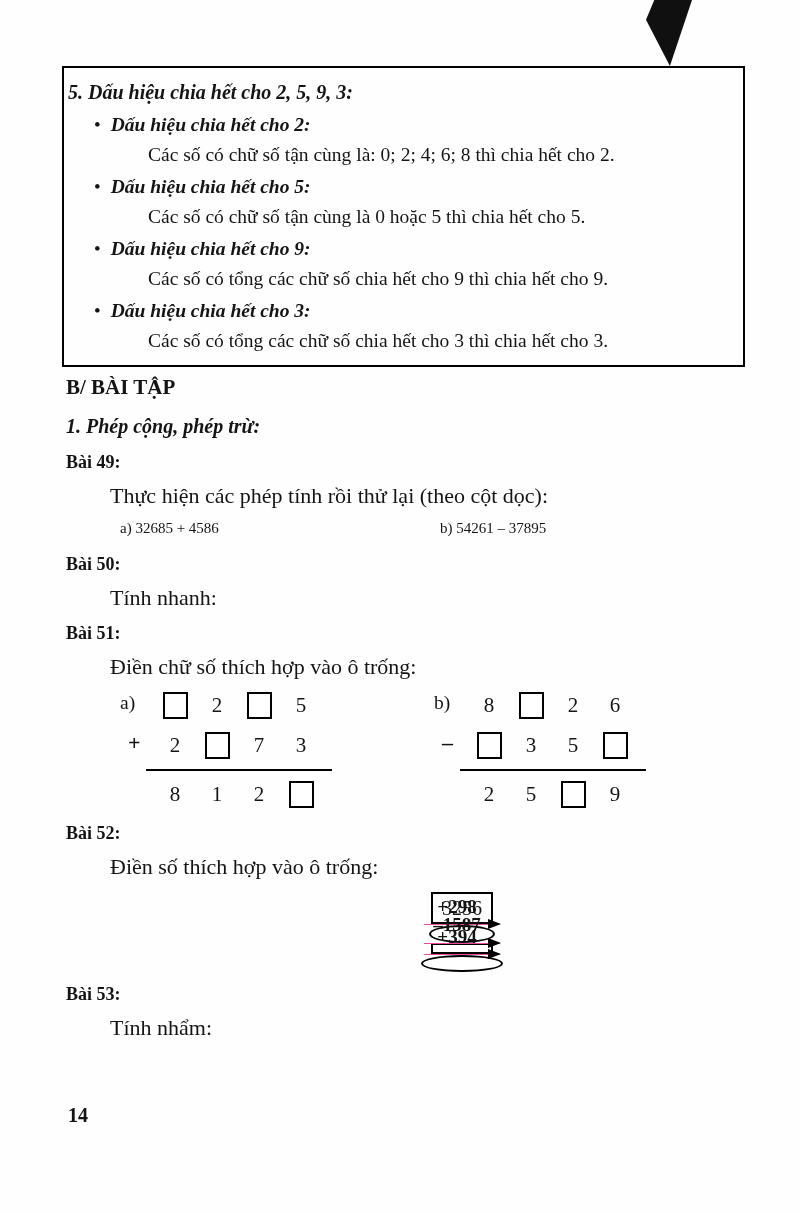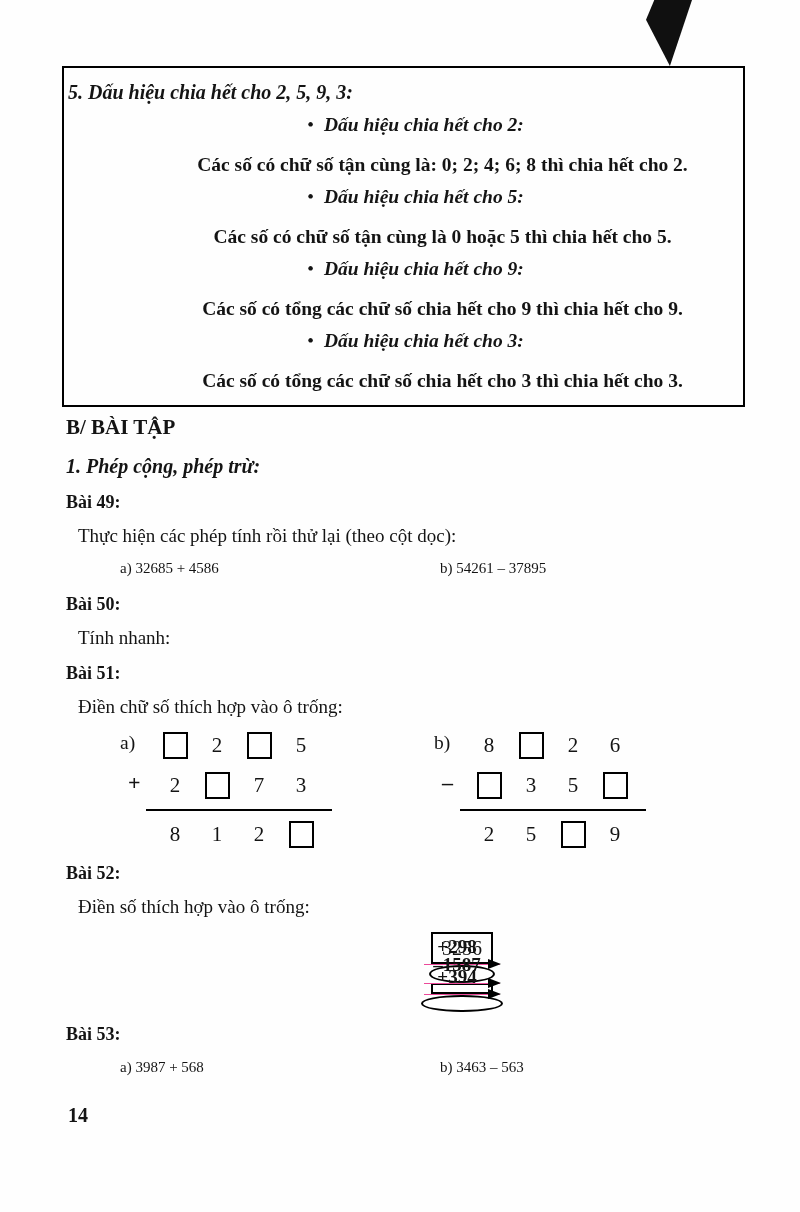--- a/index.html
+++ b/index.html
@@ -22,32 +22,32 @@
 
   
   .theory-box {
     box-sizing:border-box;
     margin:66px 0 0 62px;
     width:683px;
     border:2.5px solid #000;
     padding:11px 6px 12px 4px;
   }
   .tb-title { font-weight:bold; font-style:italic; font-size:20px; line-height:26px; }
-  .tb-item { margin-top:7px;text-align:center; }
+  .tb-item { margin-top:7px; }
   .tb-head-row { margin-left:26px; line-height:26px; }
   .tb-dot { font-size:19px; margin-right:10px; }
   .tb-head { font-weight:bold; font-style:italic; font-size:19.5px; }
-  .tb-body { margin-left:80px; margin-top:13px; font-size:19.5px; line-height:25px;font-weight:bold; }
+  .tb-body { margin-left:80px; margin-top:3px; font-size:19.5px; line-height:25px; }
 
   
   .main { margin-left:66px; }
   .part-heading { margin-top:7px; font-size:21px; font-weight:bold; line-height:27px; }
   .subsection { margin-top:12px; font-size:20px; font-weight:bold; font-style:italic; line-height:27px; }
   .bai-label { margin-top:9px; font-size:18px; font-weight:bold; line-height:27px; }
-  .prompt { margin-top:6px; margin-left:12px; font-size:19px; line-height:27px; }
+  .prompt { margin-top:6px; margin-left:44px; font-size:22px; line-height:27px; }
   .ab-row { display:flex; margin-top:6px; font-size:15px; line-height:27px; }
   .ab-a { margin-left:54px; width:320px; }
 
   
   .bai51-row { display:flex; margin-top:8px; }
   .pz-label { margin-left:54px; width:30px; font-size:19.5px; padding-top:4px; }
   .pz-label-b { margin-left:112px; width:30px; font-size:19.5px; padding-top:4px; }
   .pz { position:relative; margin-left:4px; width:168px; }
   .pz-op { position:absolute; left:-26px; top:42px; font-size:22px; font-weight:bold; }
   .pz-row { display:flex; height:34px; align-items:center; }
@@ -209,22 +209,19 @@
         <span class="dg-label">–1587</span>
       </span>
       <span class="dg-rect"></span>
       <span class="dg-arrow">
         <span class="dg-label">+394</span>
       </span>
       <span class="dg-ellipse"></span>
     </div>
 
     <div class="bai-label">Bài 53:</div>
-    <div class="ab-row">
-      <span class="ab-a">a) 3987 + 568</span>
-      <span class="ab-b">b) 3463 – 563</span>
-    </div>
+    <div class="prompt">Tính nhẩm:</div>
 
   </div>
 
   <div class="page-num">14</div>
 
 </div>
 
 </body></html>

